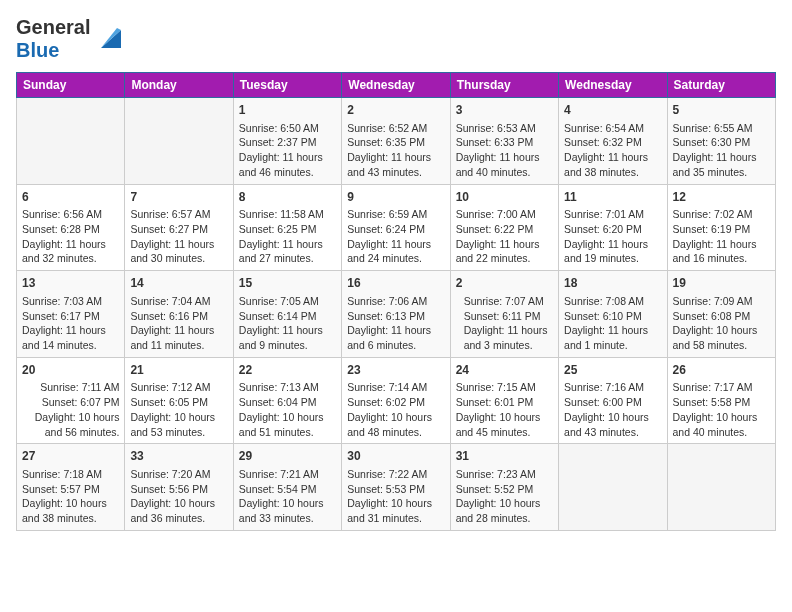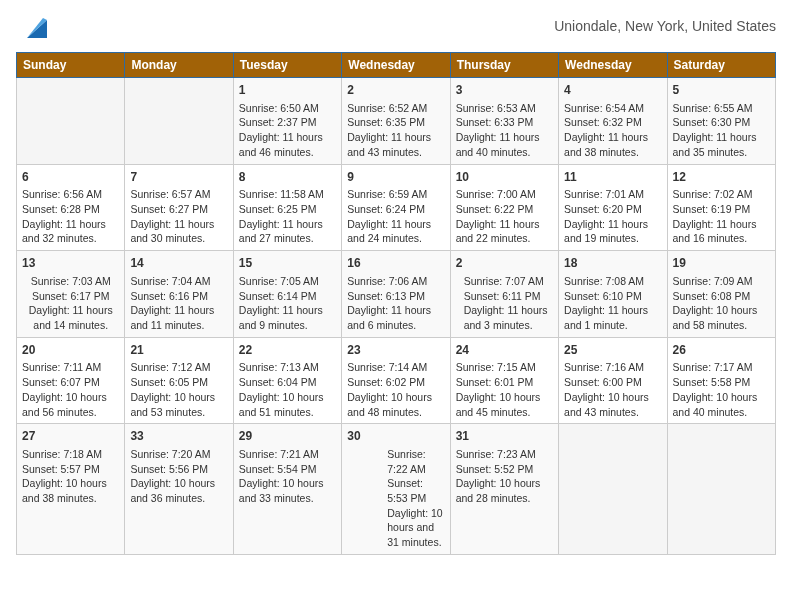--- a/index.html
+++ b/index.html
@@ -32,21 +32,21 @@
       font-size: 14px;
       color: #555;
       margin-top: 2px;
     }
     .calendar {
       width: 100%;
       border-collapse: collapse;
       font-size: 11px;
     }
     .calendar th {
-      background-color: #a16207;
+      background-color: #a21caf;
       color: #fff;
       text-align: left;
       padding: 5px 6px;
       font-size: 12px;
       font-weight: bold;
       border: 1px solid #2e6aa0;
     }
     .calendar td {
       border: 1px solid #ccc;
       vertical-align: top;
@@ -71,29 +71,32 @@
     }
     td.empty { background: #f5f5f5 !important; }
   </style>
 </head>
 <body>
 
 <div class="header">
   <div class="logo">
     <div>
       <div style="display:flex;align-items:center;">
+        <div style="font-size:20px;font-weight:bold;line-height:1.15;">
+          <span style="color:#333;">General</span><br>
+          <span style="color:#1a6ab1;font-weight:bold;">Blue</span>
+        </div>
         <svg width="32" height="32" viewBox="0 0 32 32" style="margin-left:3px;margin-top:-6px;">
           <polygon points="8,28 28,10 28,28" fill="#1a6ab1"></polygon>
           <polygon points="8,28 24,8 28,10" fill="#4fa3e0"></polygon>
         </svg>
       </div>
     </div>
   </div>
   <div class="title-block">
-    <div class="location">Uniondale, New York, United States</div>
   </div>
 </div>
 
 <table class="calendar">
   <thead>
     <tr id="header-row">
         <th>Sunday</th>
         <th>Monday</th>
         <th>Tuesday</th>
         <th>Wednesday</th>
@@ -177,21 +180,21 @@
         <td>
           <span class="day-num">12</span>
           <div class="day-info" style="white-space: pre-line;">Sunrise: 7:02 AM
 Sunset: 6:19 PM
 Daylight: 11 hours and 16 minutes.</div>
         </td>
       </tr>
       <tr>
         <td>
           <span class="day-num">13</span>
-          <div class="day-info" style="white-space: pre-line; text-align: center;">Sunrise: 7:03 AM
+          <div class="day-info" style="white-space: pre-line;">Sunrise: 7:03 AM
 Sunset: 6:17 PM
 Daylight: 11 hours and 14 minutes.</div>
         </td>
         <td>
           <span class="day-num">14</span>
           <div class="day-info" style="white-space: pre-line;">Sunrise: 7:04 AM
 Sunset: 6:16 PM
 Daylight: 11 hours and 11 minutes.</div>
         </td>
         <td>
@@ -221,21 +224,21 @@
         <td>
           <span class="day-num">19</span>
           <div class="day-info" style="white-space: pre-line;">Sunrise: 7:09 AM
 Sunset: 6:08 PM
 Daylight: 10 hours and 58 minutes.</div>
         </td>
       </tr>
       <tr>
         <td>
           <span class="day-num">20</span>
-          <div class="day-info" style="white-space: pre-line;">Sunrise: 7:11 AM
+          <div class="day-info" style="white-space: pre-line; text-align: right;">Sunrise: 7:11 AM
 Sunset: 6:07 PM
 Daylight: 10 hours and 56 minutes.</div>
         </td>
         <td>
           <span class="day-num">21</span>
           <div class="day-info" style="white-space: pre-line;">Sunrise: 7:12 AM
 Sunset: 6:05 PM
 Daylight: 10 hours and 53 minutes.</div>
         </td>
         <td>
@@ -283,21 +286,21 @@
 Daylight: 10 hours and 36 minutes.</div>
         </td>
         <td>
           <span class="day-num">29</span>
           <div class="day-info" style="white-space: pre-line;">Sunrise: 7:21 AM
 Sunset: 5:54 PM
 Daylight: 10 hours and 33 minutes.</div>
         </td>
         <td>
           <span class="day-num">30</span>
-          <div class="day-info" style="white-space: pre-line; margin-left: 40px;">Sunrise: 7:22 AM
+          <div class="day-info" style="white-space: pre-line;">Sunrise: 7:22 AM
 Sunset: 5:53 PM
 Daylight: 10 hours and 31 minutes.</div>
         </td>
         <td>
           <span class="day-num">31</span>
           <div class="day-info" style="white-space: pre-line;">Sunrise: 7:23 AM
 Sunset: 5:52 PM
 Daylight: 10 hours and 28 minutes.</div>
         </td>
         <td class="empty"></td>

